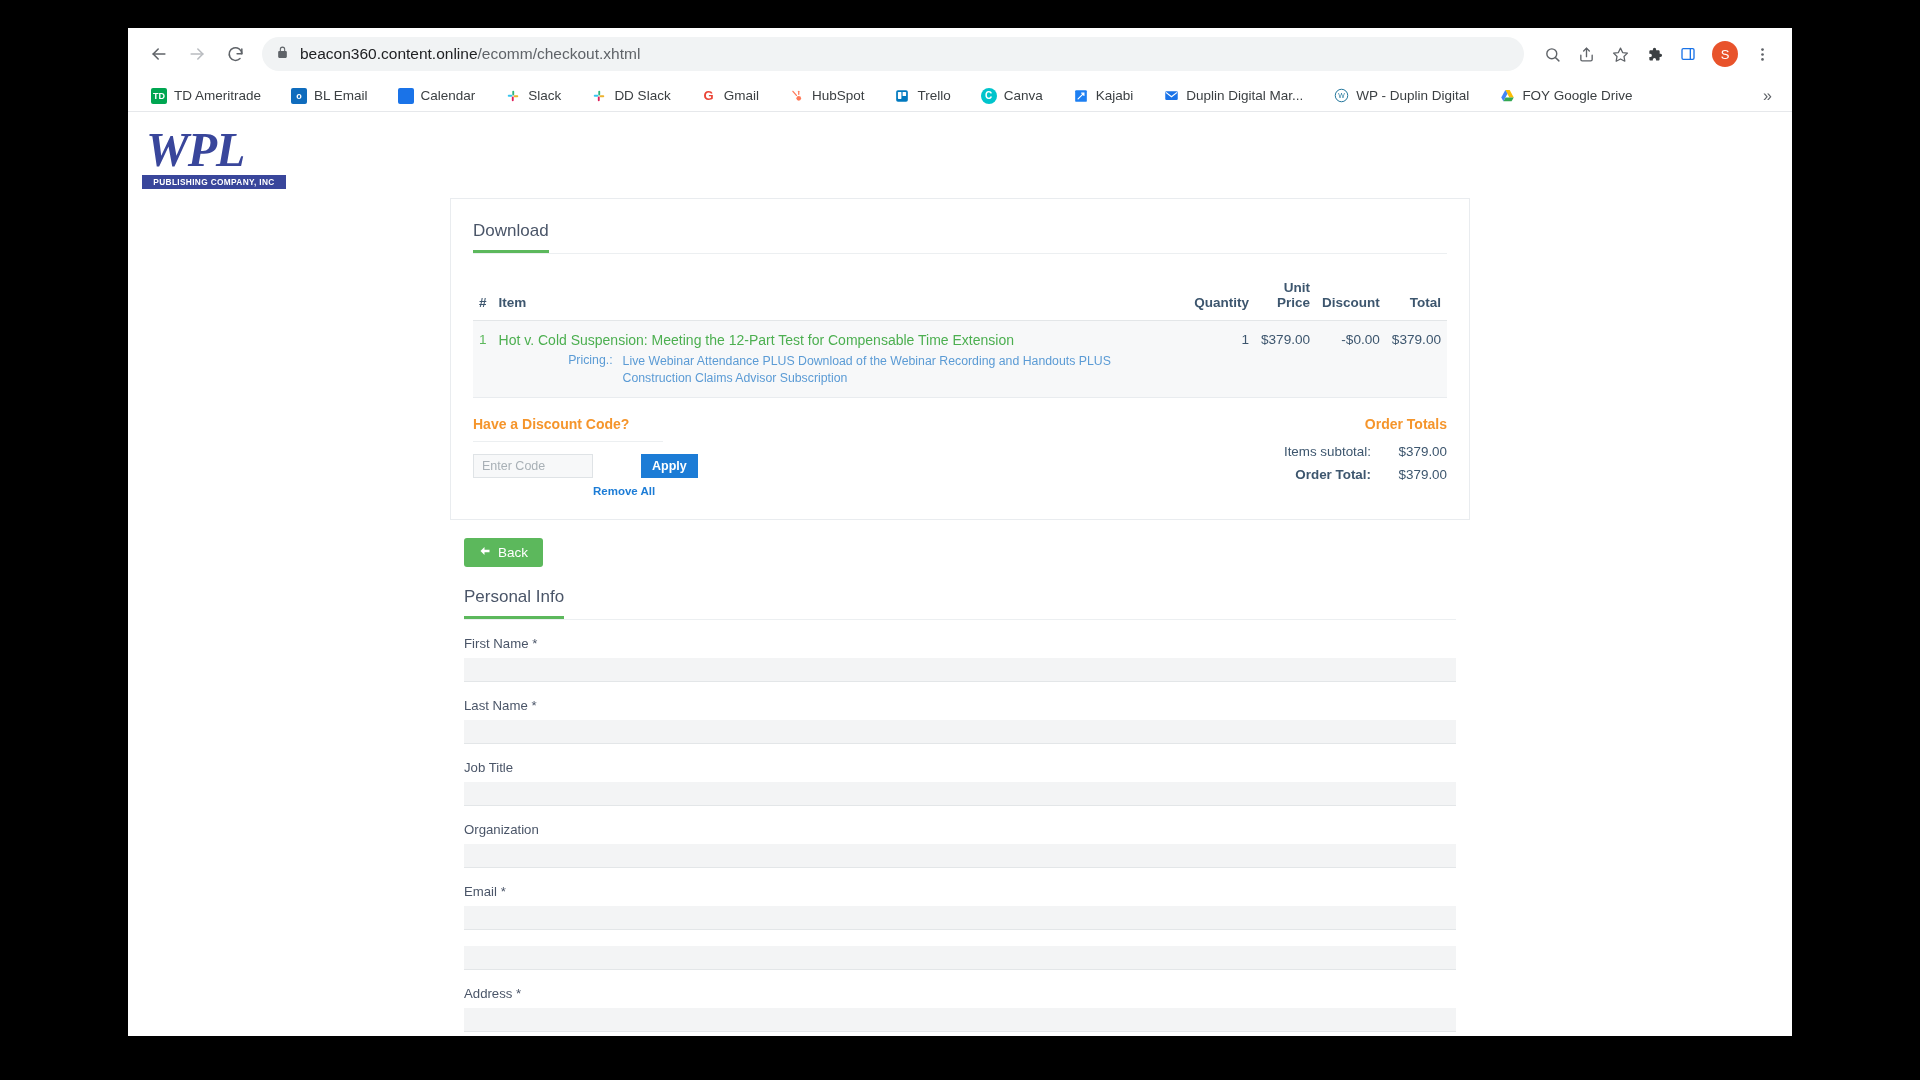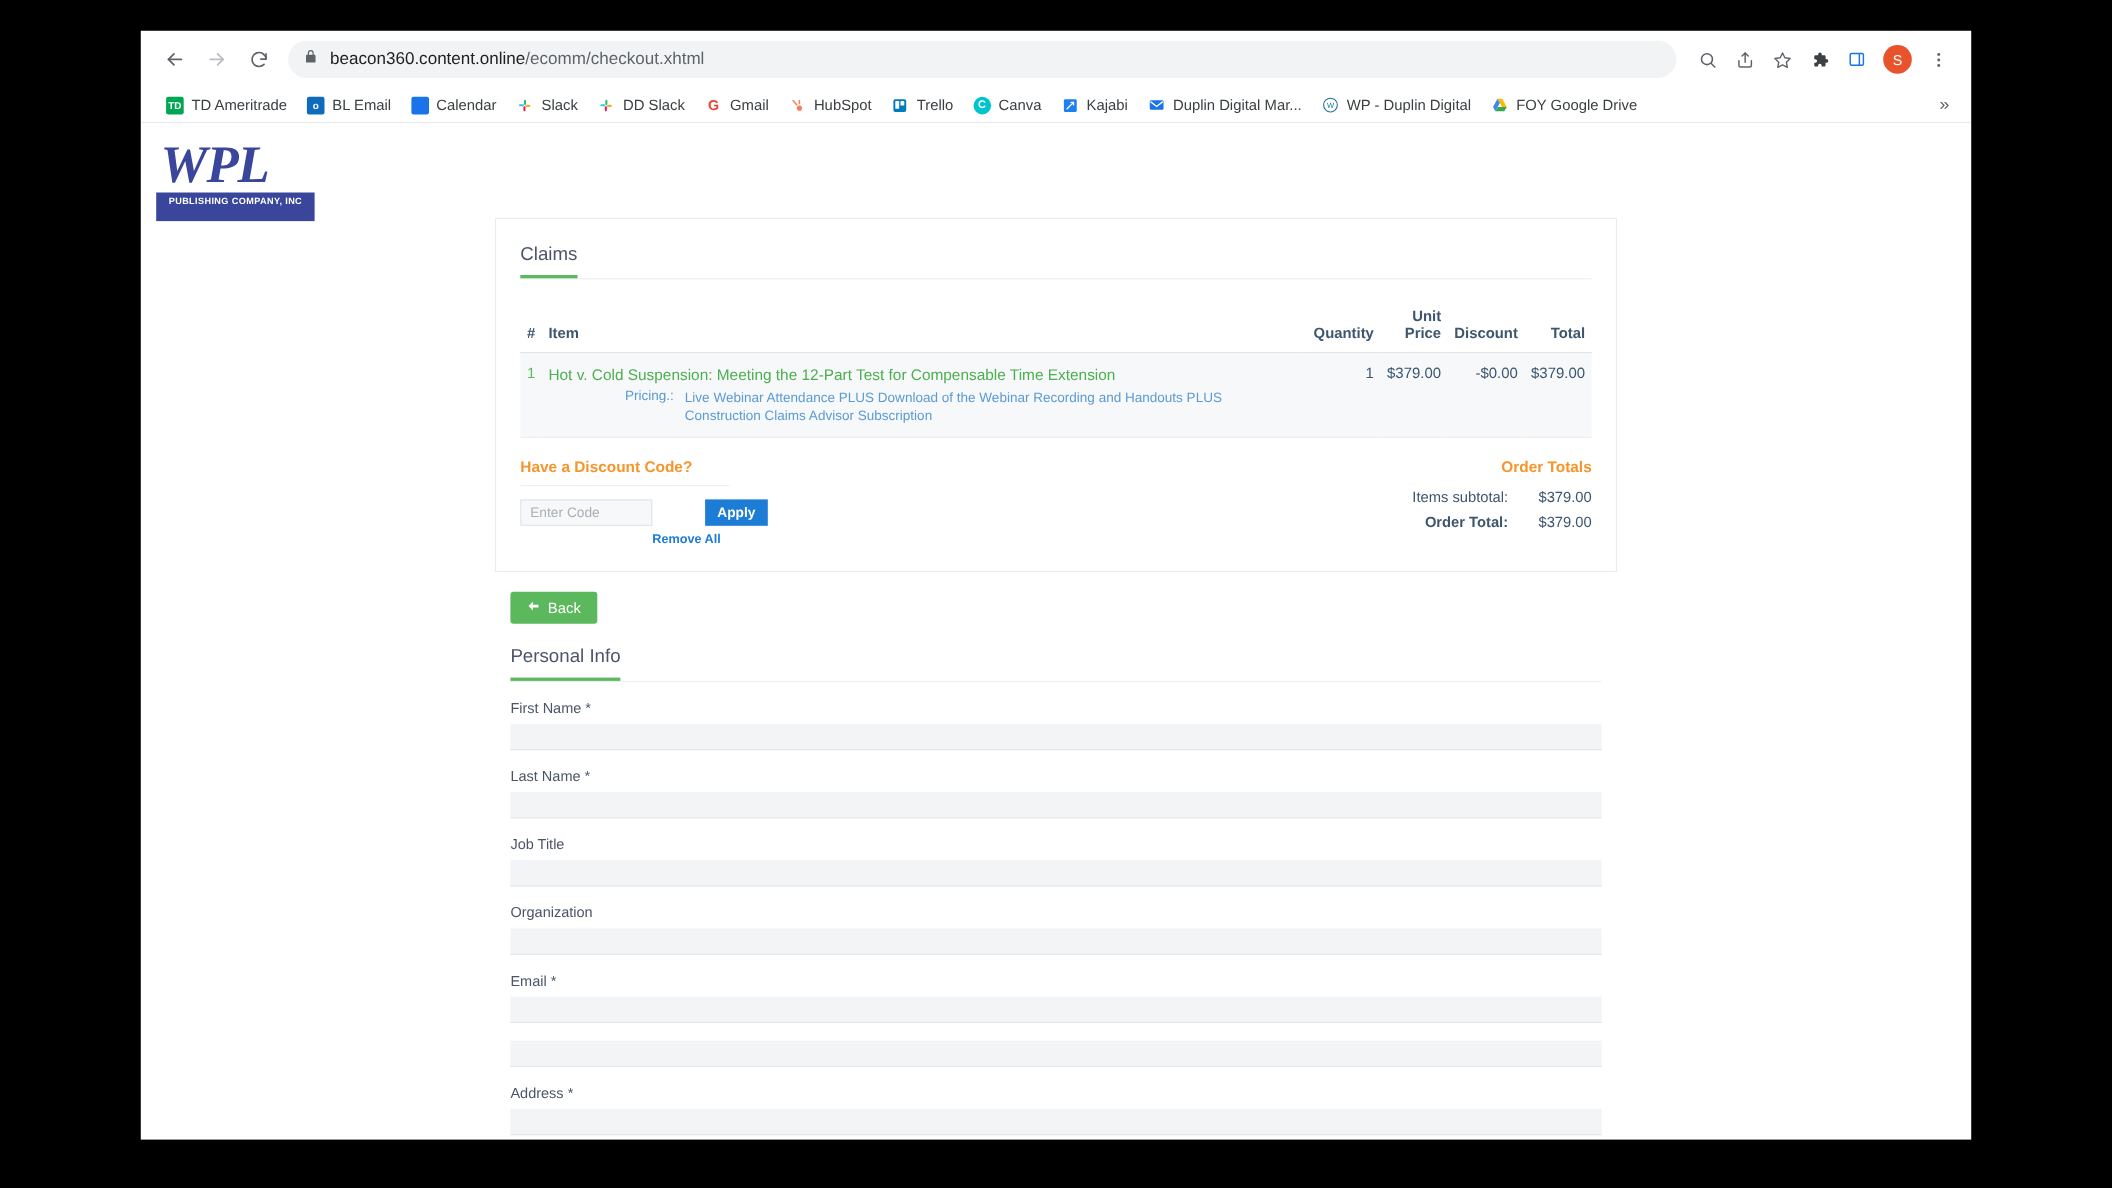--- a/index.html
+++ b/index.html
@@ -76,21 +76,21 @@
   }
 
   
   .bookmarks {
     height: 32px;
     background: #ffffff;
     border-bottom: 1px solid #e6e8eb;
     display: flex;
     align-items: center;
     padding: 0 14px;
-    gap: 0px;
+    gap: 12px;
     overflow: hidden;
   }
   .bm {
     display: flex;
     align-items: center;
     gap: 7px;
     padding: 3px 9px;
     border-radius: 4px;
     flex: 0 0 auto;
   }
@@ -140,21 +140,21 @@
     color: #39469b;
     padding-left: 4px;
   }
   .logo-sub {
     background: #39469b;
     color: #ffffff;
     font-size: 8.3px;
     font-weight: bold;
     letter-spacing: 0.35px;
     text-align: center;
-    padding: 2px 0 14px 0;
+    padding: 2px 0 2px 0;
     margin-top: 1px;
   }
 
   .content-wrap {
     width: 1020px;
     margin: 0 auto;
     background: #ffffff;
     padding-bottom: 40px;
   }
 
@@ -508,21 +508,21 @@
         <div class="logo-word">WPL</div>
         <div class="logo-sub">PUBLISHING COMPANY, INC</div>
       </div>
     </div>
 
     <div class="content-wrap">
 
       
       <div class="card">
         <div class="title-row">
-          <span class="section-title">Claims</span>
+          <span class="section-title">Download</span>
         </div>
 
         <table class="items">
           <thead>
             <tr>
               <th style="width:18px">#</th>
               <th>Item</th>
               <th class="num" style="width:74px">Quantity</th>
               <th class="num" style="width:56px">
                 <span style="display:block">Unit</span>

